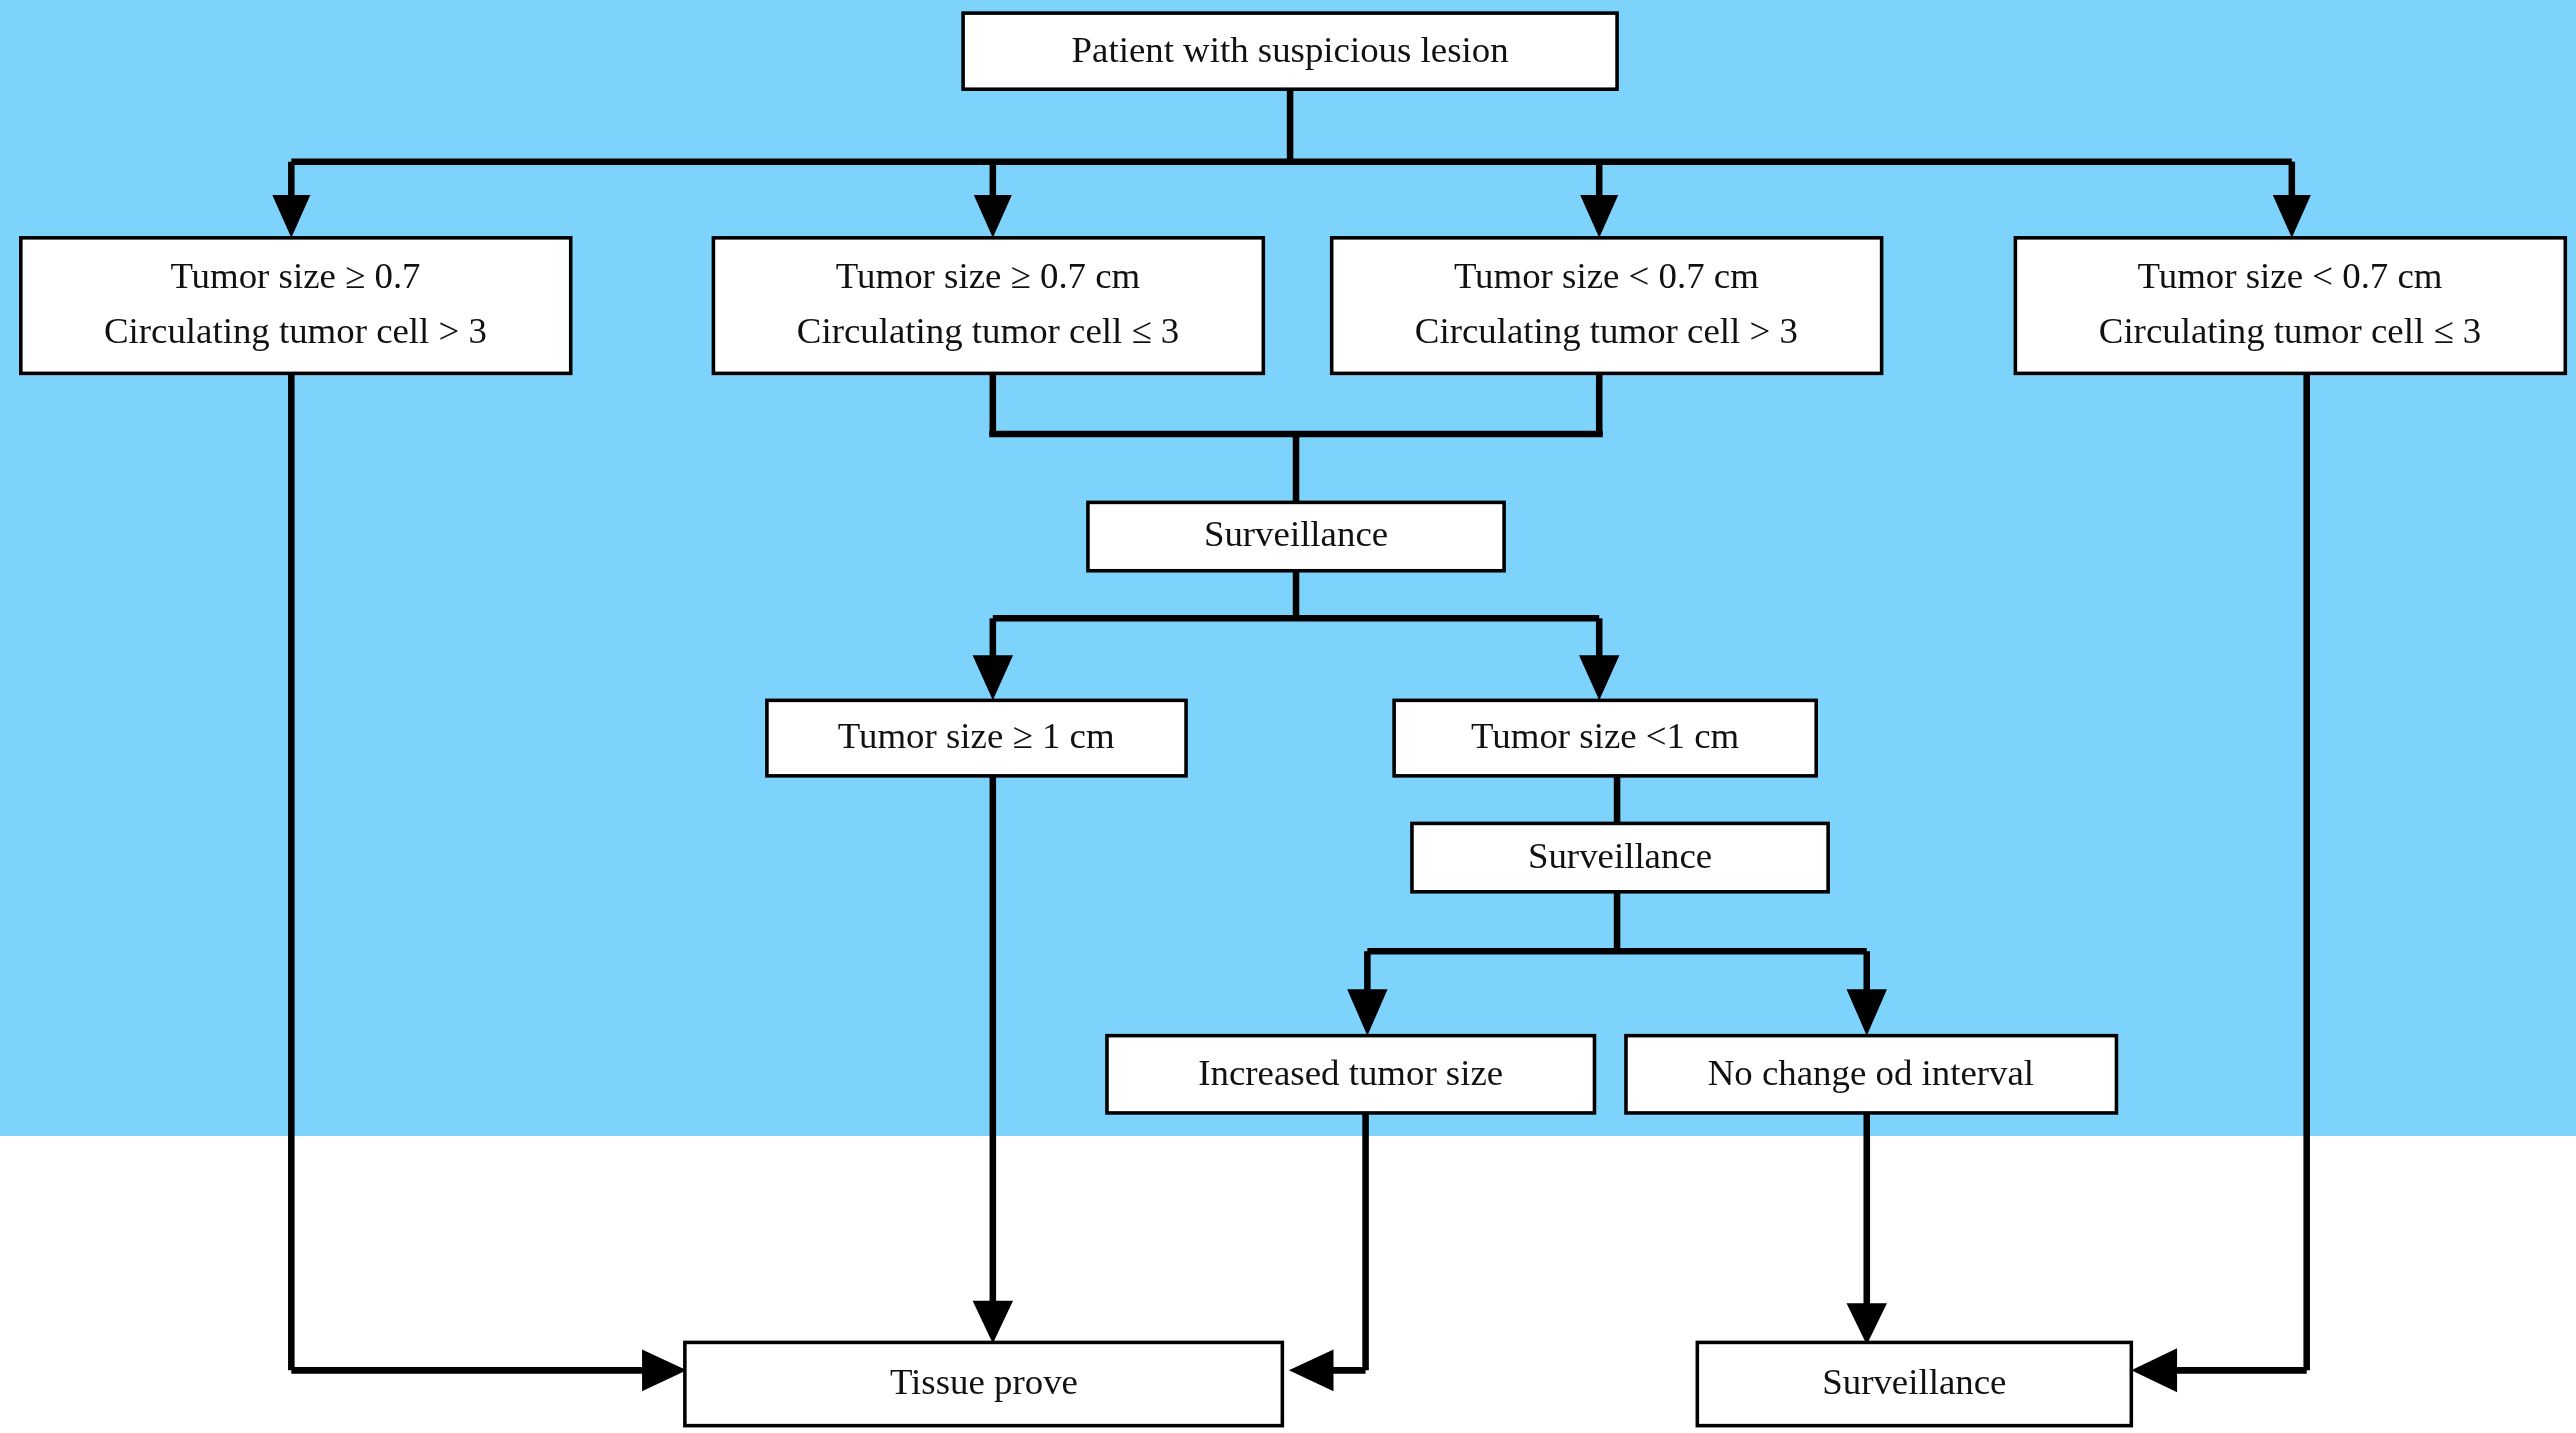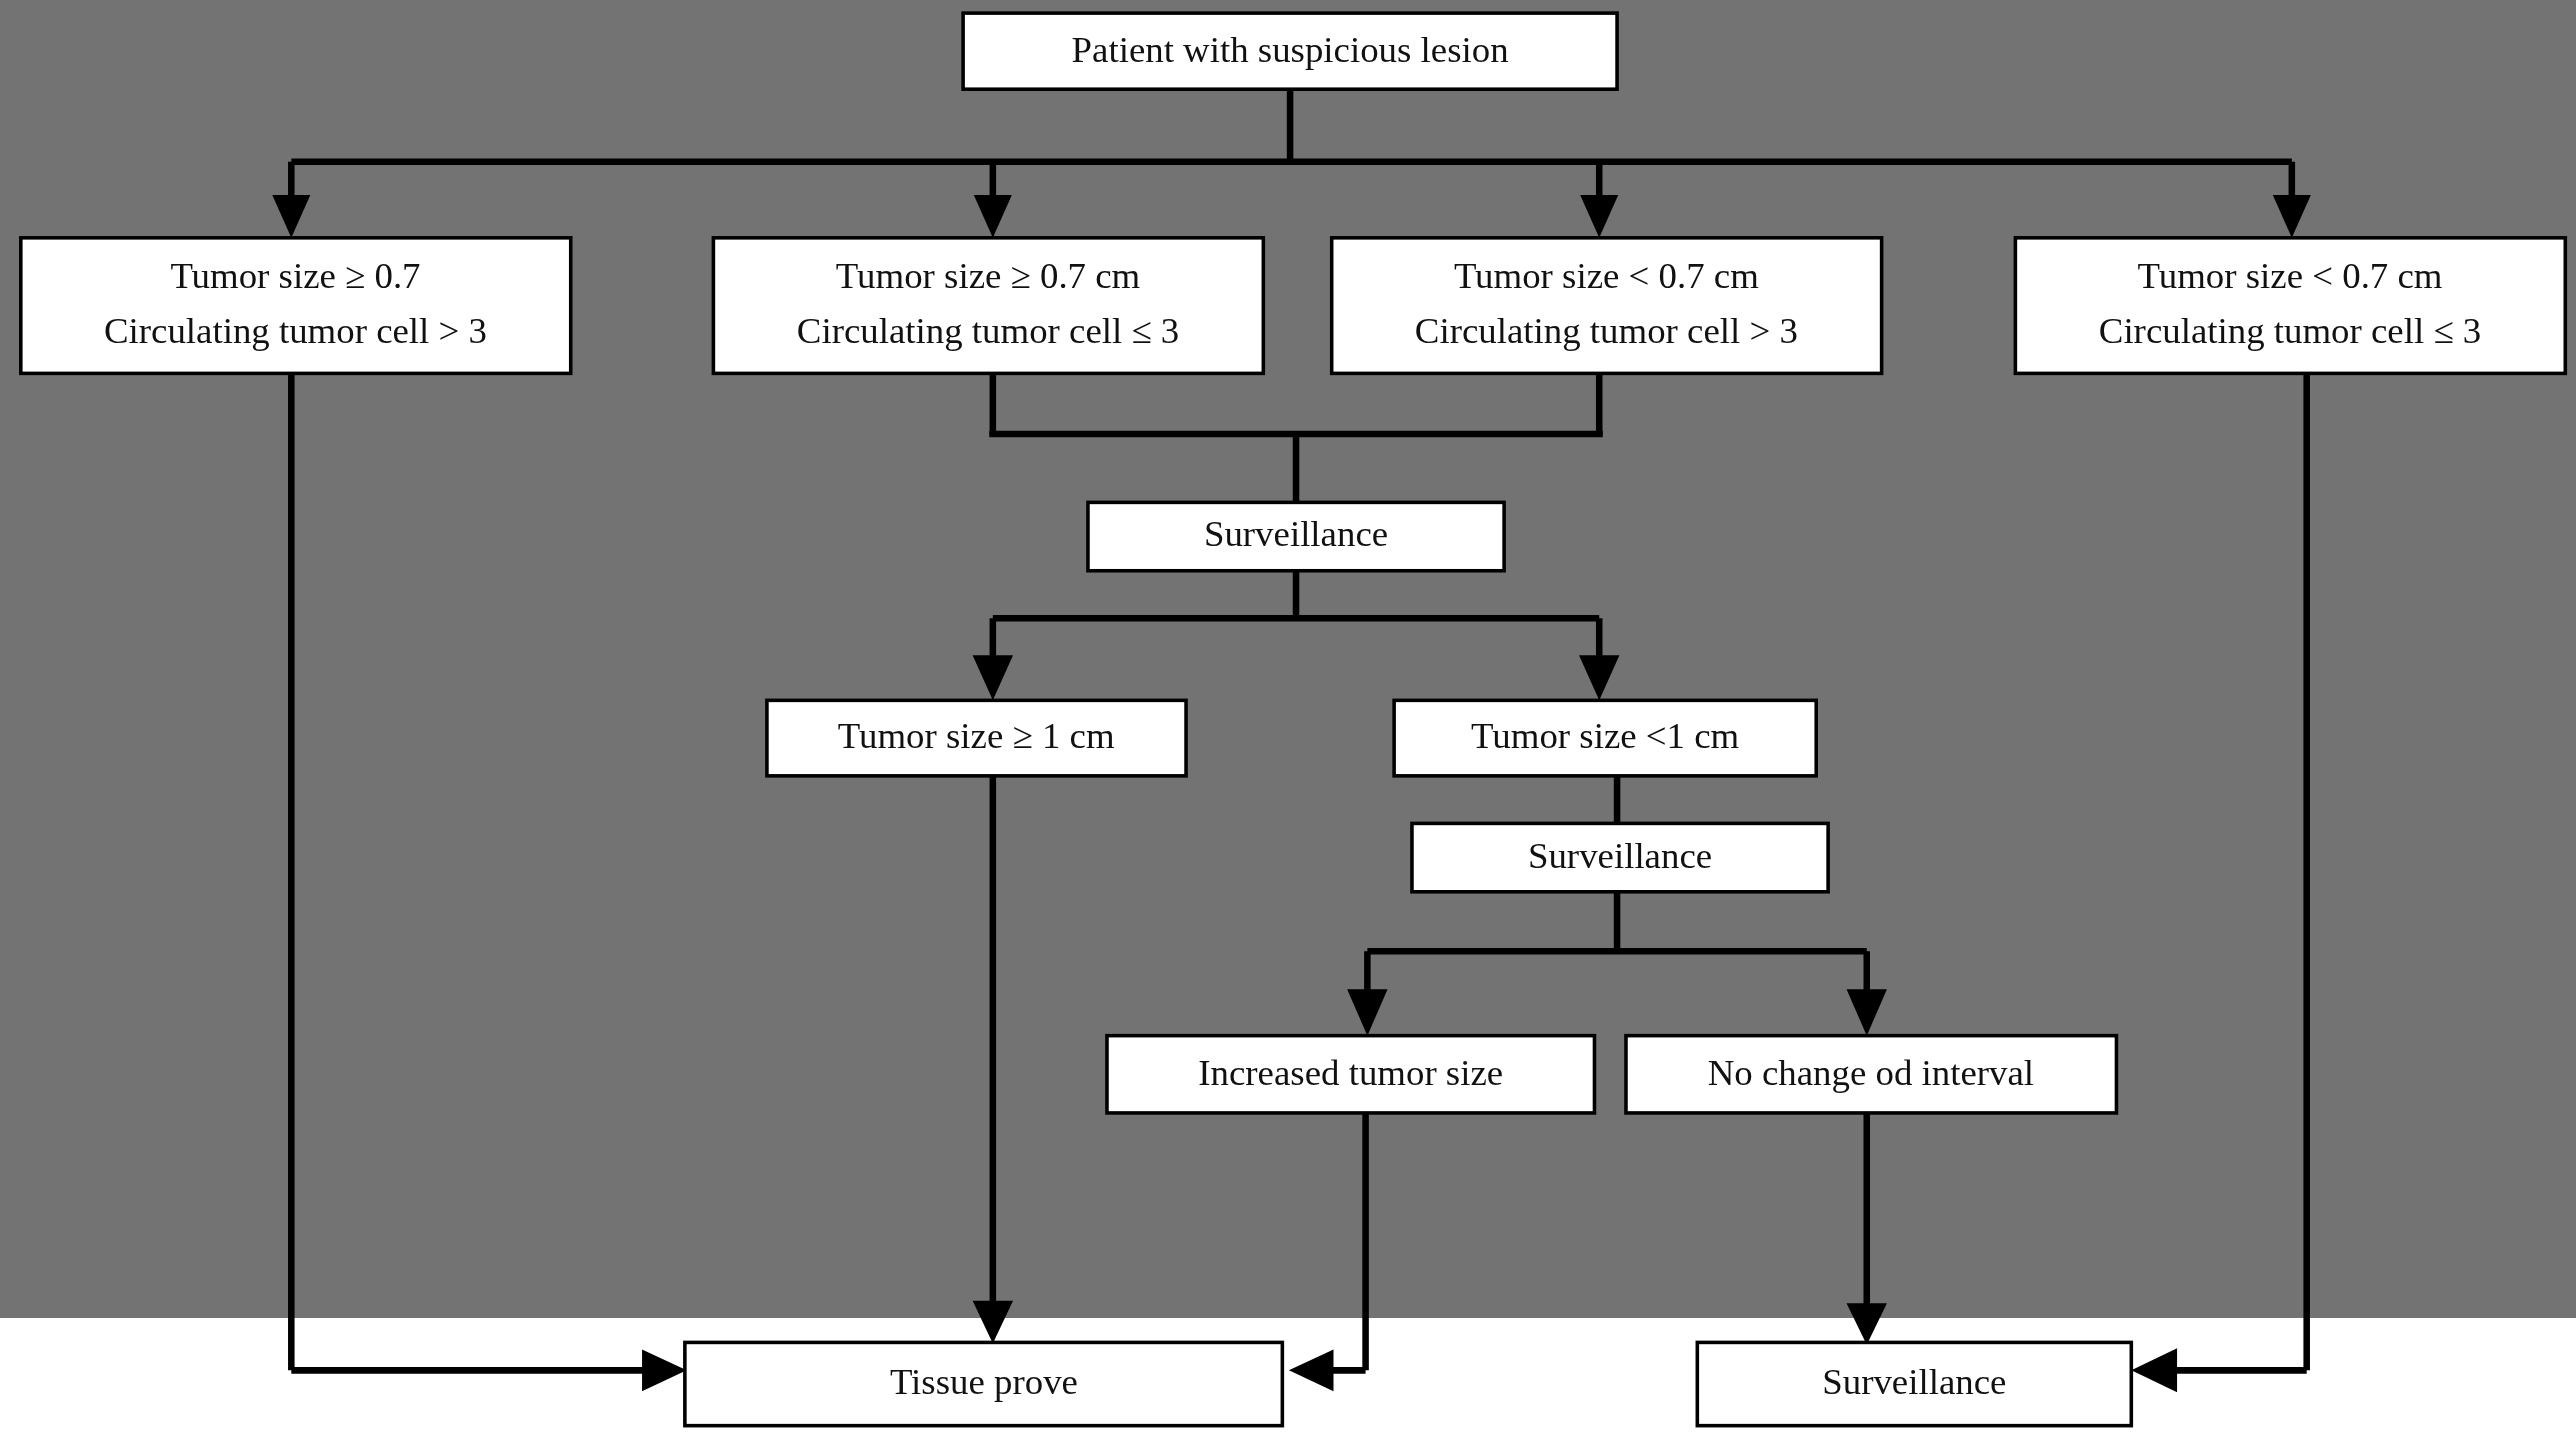--- a/index.html
+++ b/index.html
@@ -9,22 +9,22 @@
   }
   body {
     width: 2576px;
     height: 1434px;
     font-family: "Liberation Serif", "DejaVu Serif", serif;
     overflow: hidden;
   }
   #flowchart-root {
     position: relative;
     width: 2576px;
-    height: 1318px;
-    background: #737373;
+    height: 1136px;
+    background: #7dd3fc;
   }
   svg.diagram {
     display: block;
     width: 2576px;
     height: 1434px;
   }
   .node-rect {
     fill: #ffffff;
     stroke: #000000;
     stroke-width: 6;

